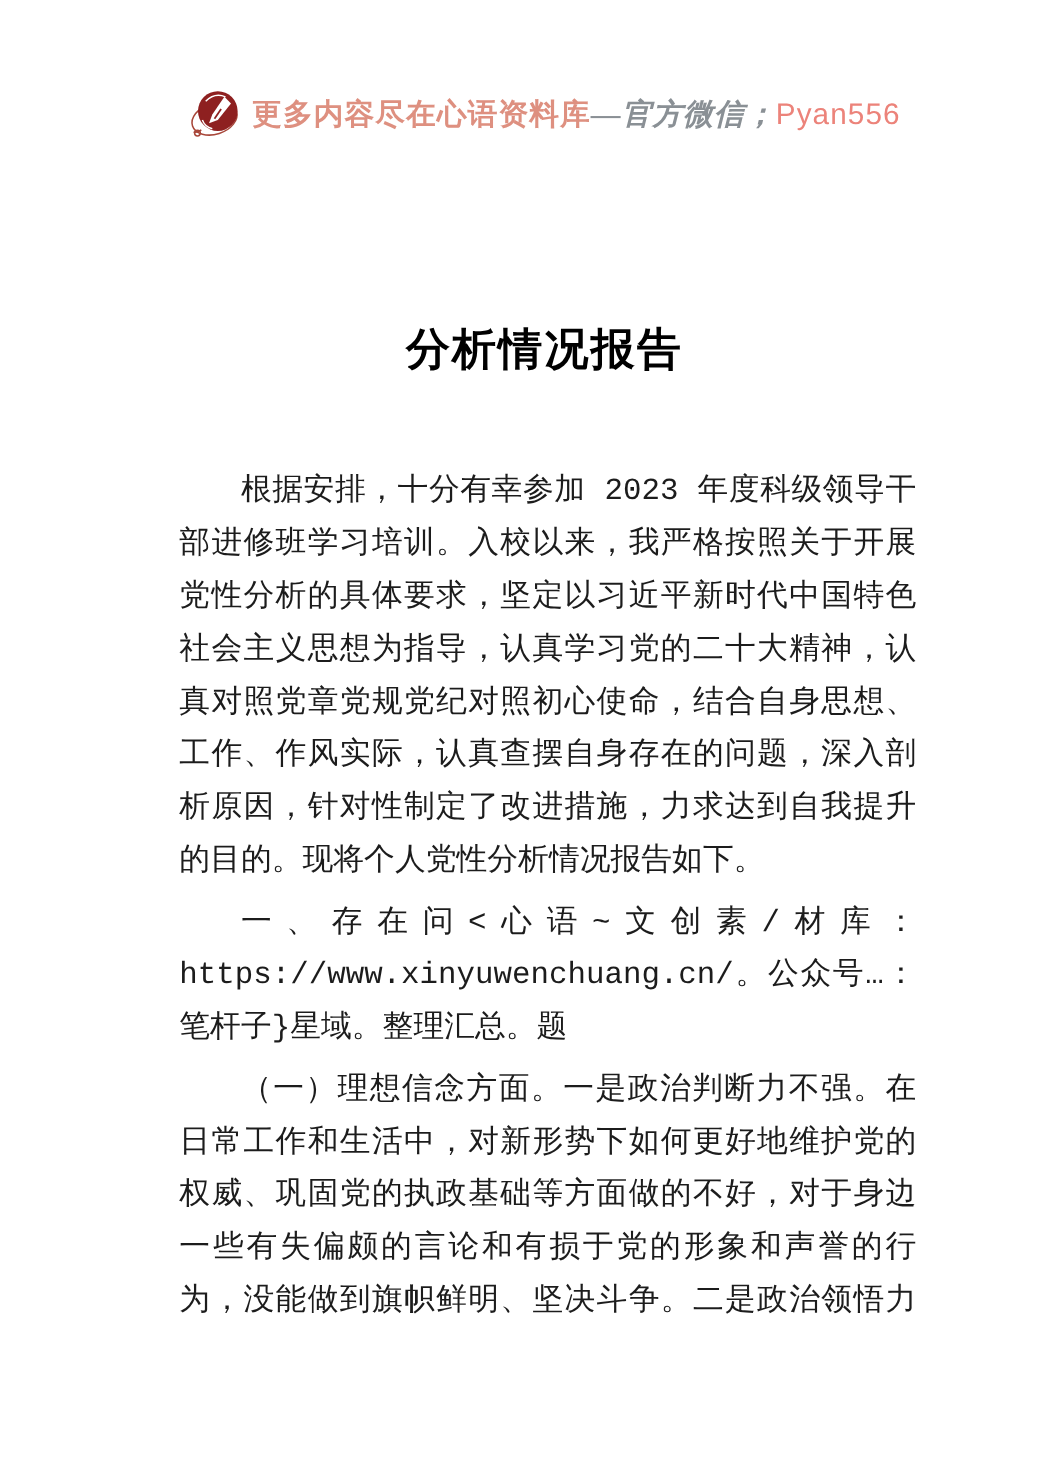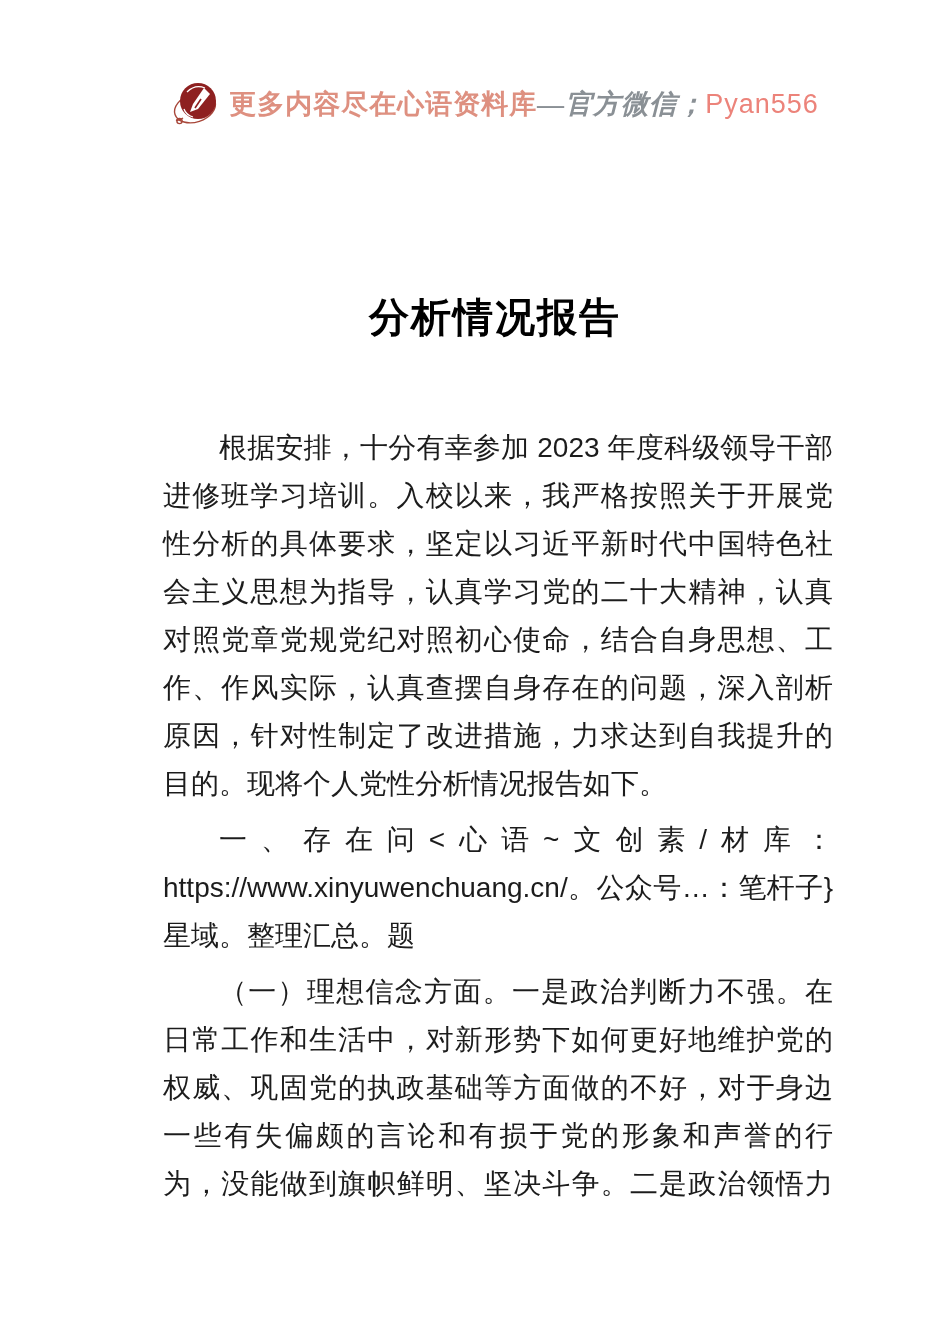--- a/index.html
+++ b/index.html
@@ -60,21 +60,21 @@
   
   .doc-body {
     position: absolute;
     top: 424px;
     left: 143px;
     width: 670px;
     font-size: 28px;
     line-height: 48px;
     color: #1c1c1c;
     text-align: justify;
-    font-family: Liberation Sans, sans-serif;
+    font-family: Liberation Mono, monospace;
   }
   .doc-body p {
     text-indent: 2em;
     margin: 0;
   }
   .doc-body p + p { margin-top: 8px; }
 </style>
 </head>
 <body>
 

